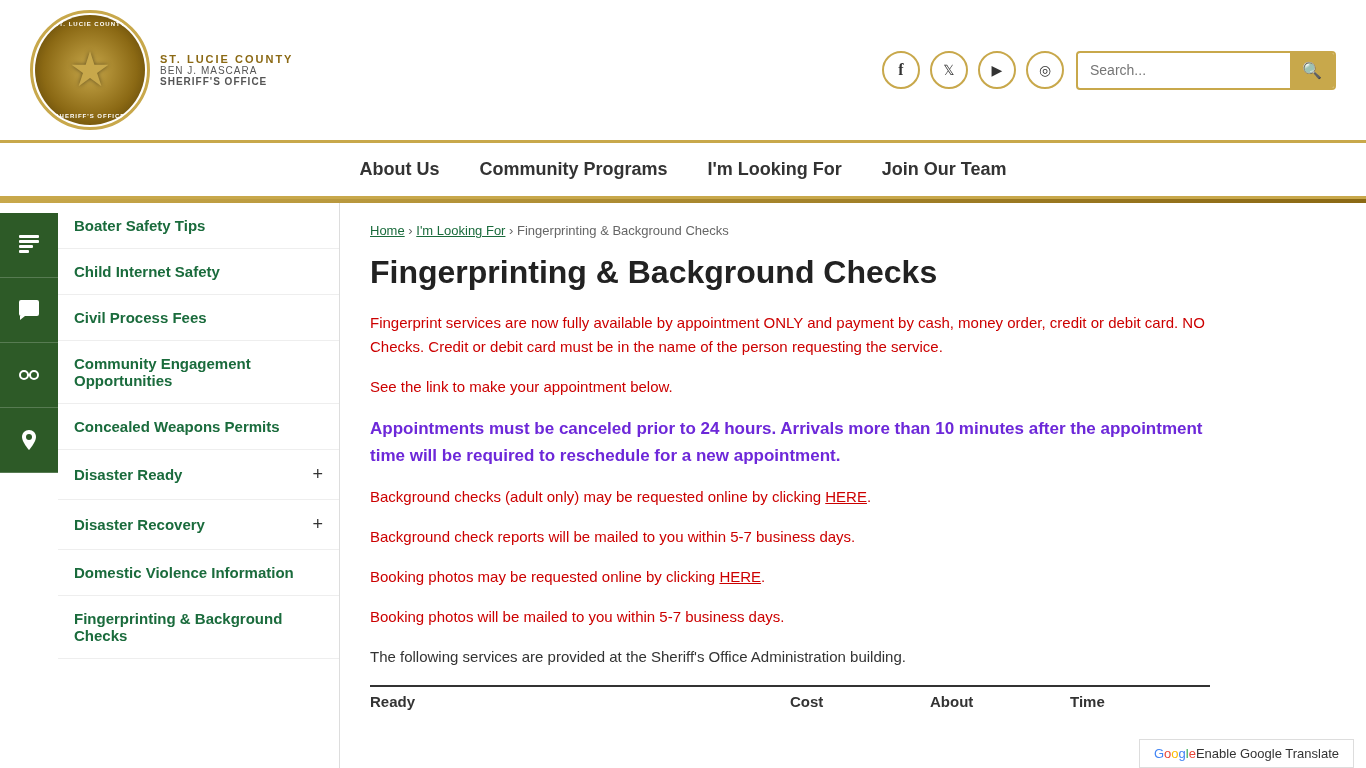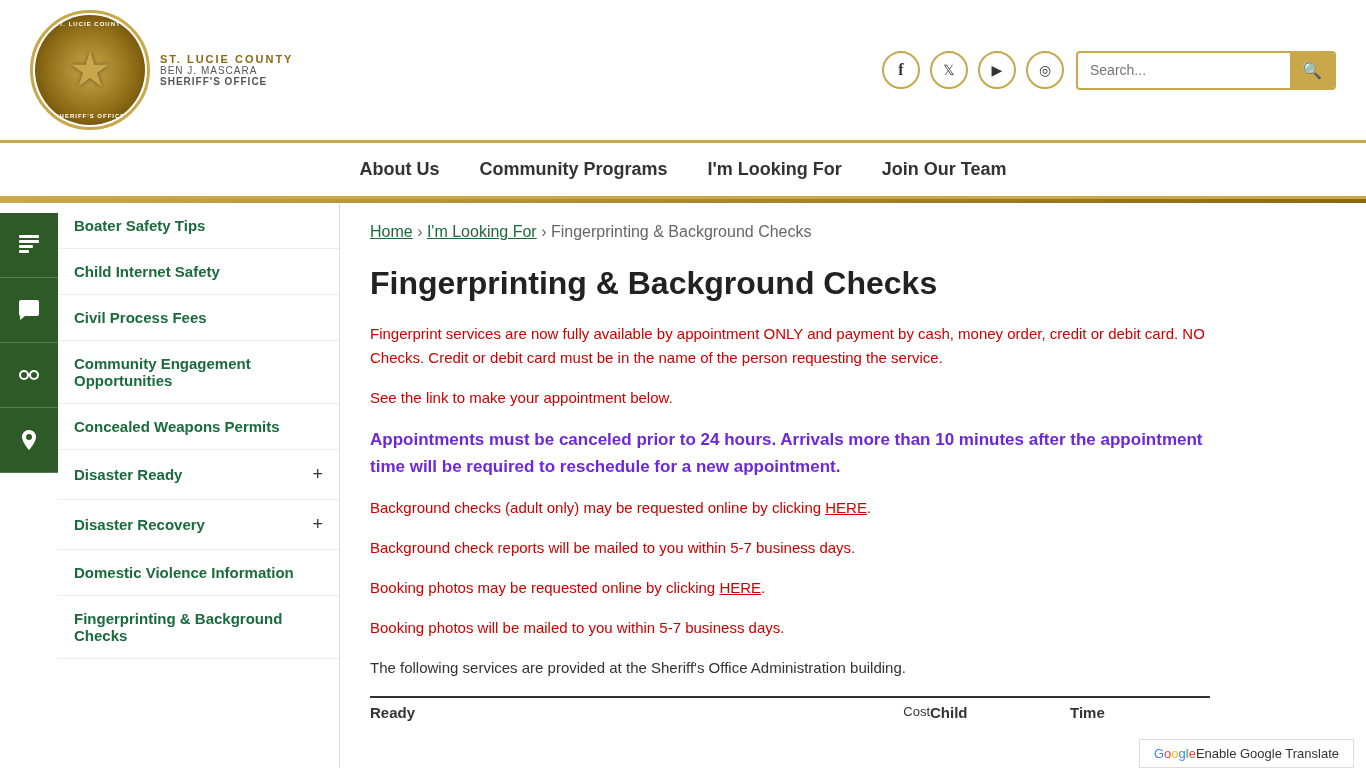--- a/index.html
+++ b/index.html
@@ -198,23 +198,23 @@
 
     
     .content-area {
       flex: 1;
       padding: 20px 30px 40px 30px;
       max-width: 900px;
     }
 
     
     .breadcrumb {
-      font-size: 16px;
+      font-size: 13px;
       color: #666;
-      margin-bottom: 24px;
+      margin-bottom: 16px;
     }
     .breadcrumb a {
       color: #1a6b3c;
       text-decoration: underline;
       cursor: pointer;
     }
     .breadcrumb span { color: #666; }
 
     
     .page-title {
@@ -252,21 +252,21 @@
 
     
     .table-header-row {
       display: flex;
       background: #fff;
       border-top: 2px solid #333;
       padding-top: 6px;
       margin-top: 16px;
     }
     .table-col-what { flex: 3; font-weight: bold; font-size: 15px; }
-    .table-col-cost { flex: 1; font-weight: normal; font-size: 13px; text-align: right; }
+    .table-col-cost { flex: 1; font-weight: bold; font-size: 15px; }
     .table-col-days { flex: 1; font-weight: bold; font-size: 15px; }
     .table-col-time { flex: 1; font-weight: bold; font-size: 15px; }
 
     
     .translate-bar {
       position: fixed;
       bottom: 0;
       right: 12px;
       background: #fff;
       border: 1px solid #ddd;
@@ -403,21 +403,21 @@
     <p class="content-red">
       <span>Booking photos may be requested online by clicking </span><a class="content-link" href="#">HERE</a><span>.</span>
     </p>
     <p class="content-red">Booking photos will be mailed to you within 5-7 business days.</p>
 
     <p class="content-black" style="margin-top:10px;">The following services are provided at the Sheriff's Office Administration building.</p>
 
     <div class="table-header-row">
       <div class="table-col-what">Ready</div>
       <div class="table-col-cost">Cost</div>
-      <div class="table-col-days">Child</div>
+      <div class="table-col-days">About</div>
       <div class="table-col-time">Time</div>
     </div>
   </main>
 </div>
 
 <div class="translate-bar">
   <span>
     <span class="translate-g-blue">G</span><span class="translate-g-red">o</span><span class="translate-g-yellow">o</span><span class="translate-g-blue">g</span><span class="translate-g-green">l</span><span class="translate-g-red">e</span>
   </span>
   <span>Enable Google Translate</span>

